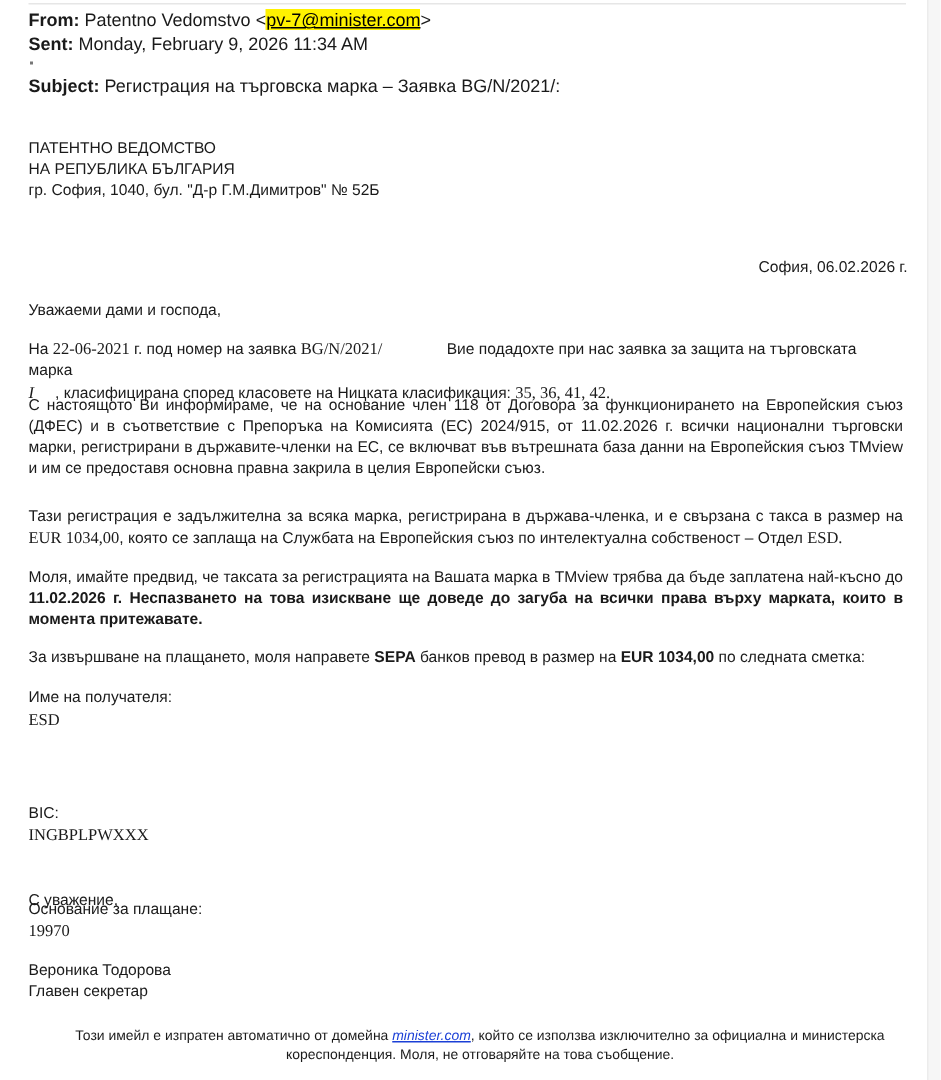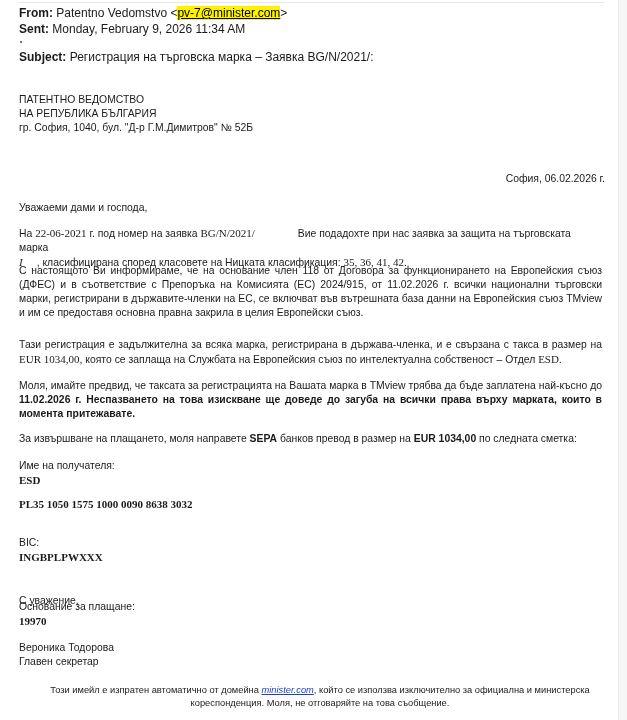--- a/index.html
+++ b/index.html
@@ -10,21 +10,21 @@
   .top-rule { position: absolute; left: 19px; top: 2px; width: 585px; height: 1px; background: #e6e6e6; }
   .right-bar { position: absolute; right: 0; top: 0; width: 8px; height: 720px; background: #f6f6f6; border-left: 1px solid #ececec; }
   .hdr { position: absolute; left: 19px; font-size: 12px; line-height: 15px; white-space: nowrap; }
   .hdr b { font-weight: bold; }
   .hl { background: #fff200; color: #000000; text-decoration: underline; }
   .dot { position: absolute; left: 20px; top: 41px; width: 2px; height: 2px; background: #777; }
   .txt { position: absolute; left: 19px; font-size: 10.4px; line-height: 14px; }
   .serif { font-family: "Liberation Serif", serif; font-size: 11px; }
   .just { text-align: justify; width: 583px; }
   .bold { font-weight: bold; }
-  .sb { font-family: "Liberation Serif", serif; font-weight: bold; font-size: 11px; }
+  .sb { font-family: "Liberation Serif", serif; font-weight: normal; font-size: 11px; }
   .gap { display: inline-block; width: 40px; }
   .footer { position: absolute; left: 40px; top: 684px; width: 560px; text-align: center; font-size: 9.3px; line-height: 13px; }
   .footer a { color: #1a3fd6; font-style: italic; text-decoration: underline; }
 </style>
 </head>
 <body>
 
 <div class="top-rule"></div>
 <div class="right-bar"></div>
 
@@ -83,21 +83,20 @@
   <span class="bold">EUR 1034,00</span>
   <span>по следната сметка:</span>
 </div>
 
 <div class="txt" style="top:459px;">
   <div>Име на получателя:</div>
   <div class="sb">ESD</div>
 </div>
 
 <div class="txt" style="top:497px;">
-  <div class="sb">PL35 1050 1575 1000 0090 8638 3032</div>
 </div>
 
 <div class="txt" style="top:536px;">
   <div>BIC:</div>
   <div class="sb">INGBPLPWXXX</div>
 </div>
 
 <div class="txt" style="top:576px;margin-top:24px;">
   <div>Основание за плащане:</div>
   <div class="sb">19970</div>

